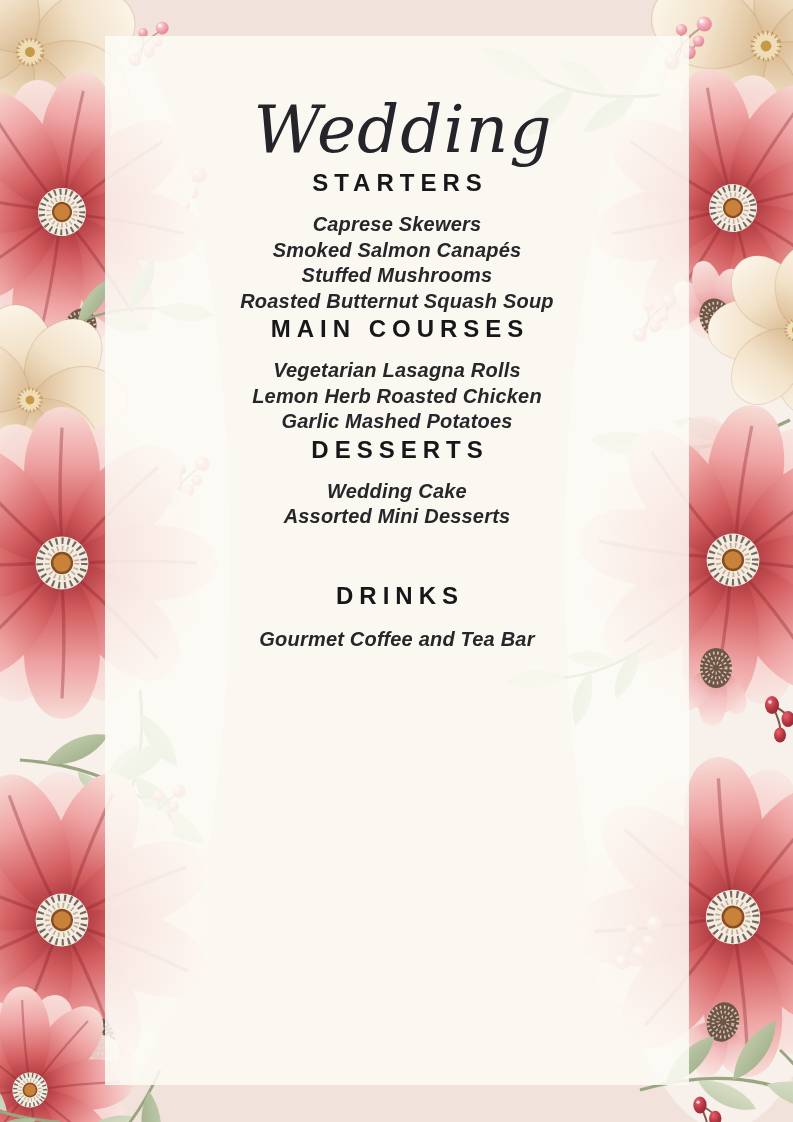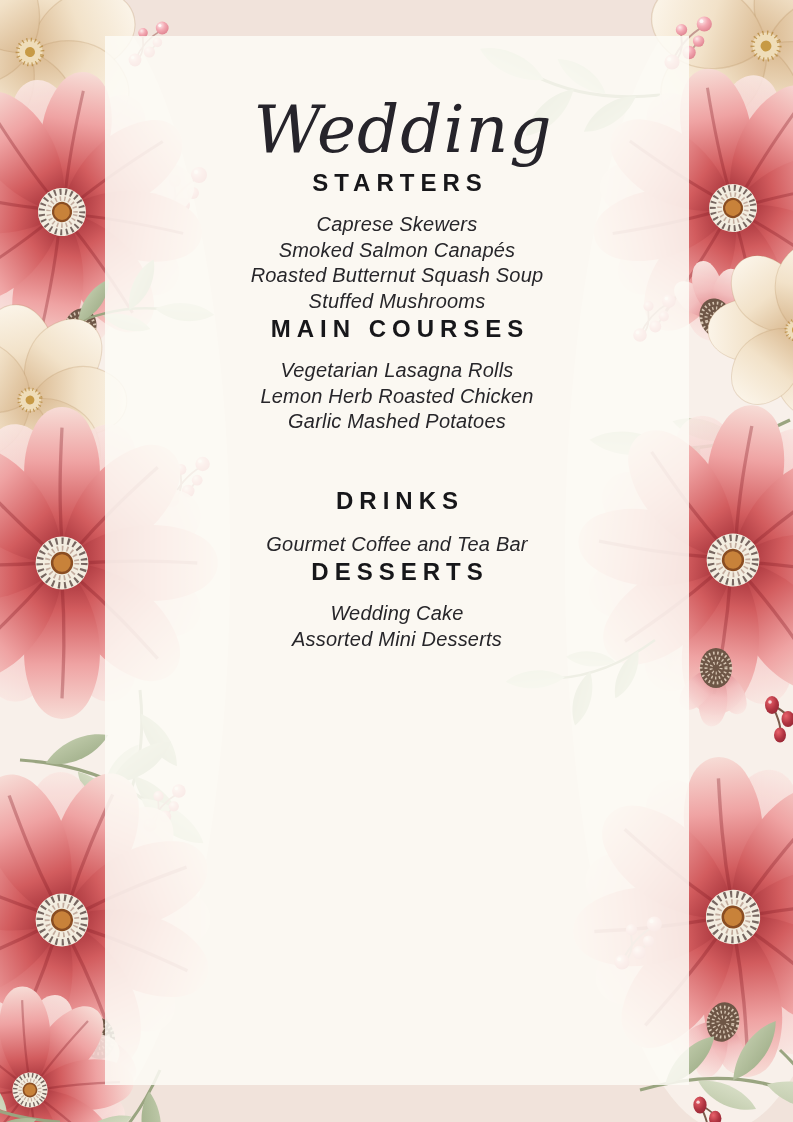--- a/index.html
+++ b/index.html
@@ -37,21 +37,21 @@
   .section.drinks{margin-top:51px;}
   .section-heading{
     margin:0;
     font-size:24px;
     font-weight:700;
     letter-spacing:6px;
     padding-left:6px;
     line-height:30px;
     color:#17171a;
   }
-  .section-items{margin-top:14px;}
+  .section-items{margin-top:14px;font-weight:bold;}
   .section.drinks .section-items{margin-top:16px;}
   .menu-item{
     font-style:italic;
     font-size:20px;
     line-height:25.5px;
     color:#27262a;
     letter-spacing:0.2px;
   }
 </style>
 </head>
@@ -247,43 +247,43 @@
 
     <h1 class="title">
       <span>Wedding</span>
     </h1>
 
     <section class="section first">
       <h2 class="section-heading">STARTERS</h2>
       <div class="section-items">
         <div class="menu-item">Caprese Skewers</div>
         <div class="menu-item">Smoked Salmon Canapés</div>
+        <div class="menu-item">Stuffed Mushrooms</div>
         <div class="menu-item">Roasted Butternut Squash Soup</div>
-        <div class="menu-item">Stuffed Mushrooms</div>
       </div>
     </section>
 
     <section class="section">
       <h2 class="section-heading">MAIN COURSES</h2>
       <div class="section-items">
         <div class="menu-item">Vegetarian Lasagna Rolls</div>
         <div class="menu-item">Lemon Herb Roasted Chicken</div>
         <div class="menu-item">Garlic Mashed Potatoes</div>
       </div>
     </section>
 
+    <section class="section">
+      <h2 class="section-heading">DESSERTS</h2>
+      <div class="section-items">
+        <div class="menu-item">Wedding Cake</div>
+        <div class="menu-item">Assorted Mini Desserts</div>
+      </div>
+    </section>
+
     <section class="section drinks">
       <h2 class="section-heading">DRINKS</h2>
       <div class="section-items">
         <div class="menu-item">Gourmet Coffee and Tea Bar</div>
       </div>
     </section>
 
-    <section class="section">
-      <h2 class="section-heading">DESSERTS</h2>
-      <div class="section-items">
-        <div class="menu-item">Wedding Cake</div>
-        <div class="menu-item">Assorted Mini Desserts</div>
-      </div>
-    </section>
-
   </div>
 </div>
 
 </body></html>

